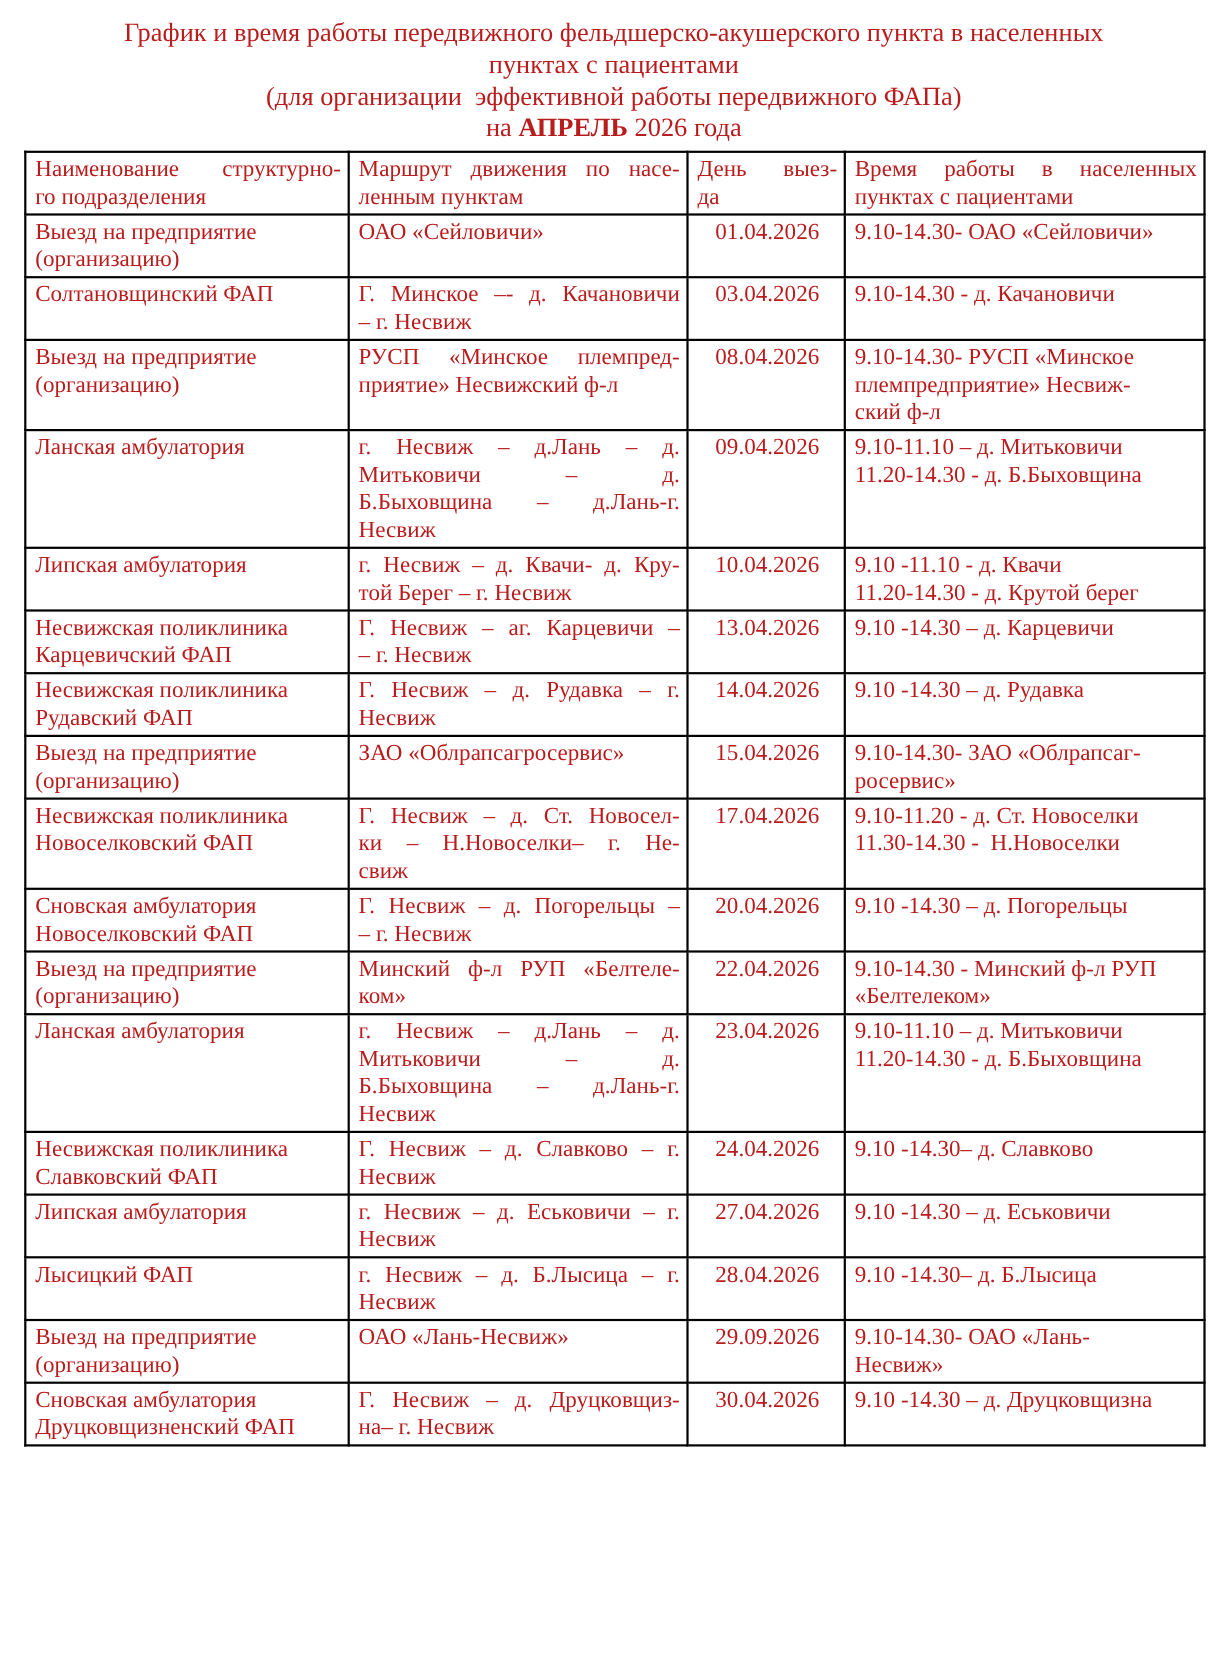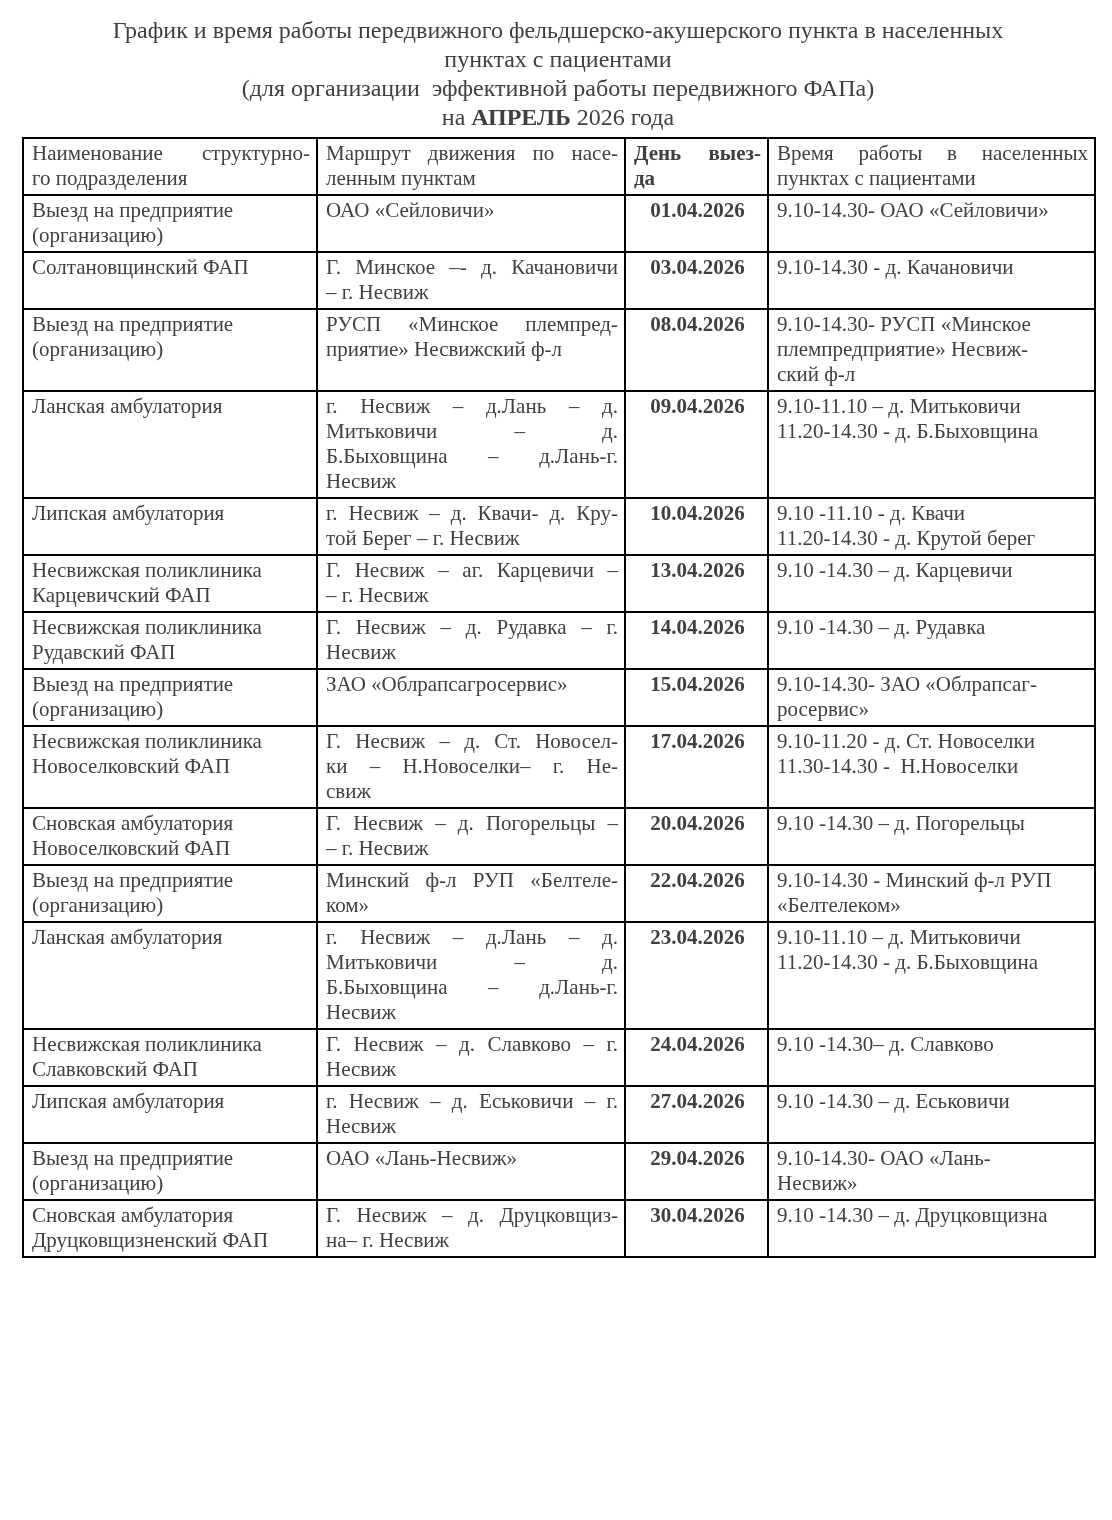--- a/index.html
+++ b/index.html
@@ -3,21 +3,21 @@
 <meta charset="utf-8">
 <style>
   html, body { margin: 0; padding: 0; background: #ffffff; }
   .page {
     position: relative;
     width: 1112px;
     height: 1520px;
     box-sizing: border-box;
     padding: 16px 16px 0 22px;
     background: #ffffff;
-    color: #404040;
+    color: #b91c1c;
     font-family: "Liberation Serif", "DejaVu Serif", serif;
   }
   .title {
     width: 1072px;
     text-align: center;
     font-size: 24px;
     line-height: 29px;
     margin-bottom: 5px;
   }
   .t-line { white-space: pre-wrap; }
@@ -34,21 +34,21 @@
     line-height: 25px;
     padding: 2px 6px 3px 8px;
     box-sizing: border-box;
     overflow: hidden;
   }
   .ln { white-space: pre-wrap; text-align: left; }
   
   .justify .ln { text-align: justify; text-align-last: justify; }
   .justify .ln:last-child { text-align: right; text-align-last: left; }
   td.c2 { text-align: center; padding-left: 4px; padding-right: 4px; }
-  td.c2 .ln { text-align: center; font-weight: bold; }
+  td.c2 .ln { text-align: center; }
 </style>
 </head>
 <body>
 
 <div class="page">
   <div class="title">
     <div class="t-line">График и время работы передвижного фельдшерско-акушерского пункта в населенных</div>
     <div class="t-line">пунктах с пациентами</div>
     <div class="t-line">(для организации  эффективной работы передвижного ФАПа)</div>
     <div class="t-line"><span>на </span><b>АПРЕЛЬ</b><span> 2026 года</span></div>
@@ -307,28 +307,43 @@
           </td>
           <td class="c2">
             <div class="ln">27.04.2026</div>
           </td>
           <td class="c3">
             <div class="ln">9.10 -14.30 – д. Еськовичи</div>
           </td>
         </tr>
         <tr>
           <td class="c0">
+            <div class="ln">Лысицкий ФАП</div>
+          </td>
+          <td class="c1 justify">
+            <div class="ln">г. Несвиж – д. Б.Лысица – г.</div>
+            <div class="ln">Несвиж</div>
+          </td>
+          <td class="c2">
+            <div class="ln">28.04.2026</div>
+          </td>
+          <td class="c3">
+            <div class="ln">9.10 -14.30– д. Б.Лысица</div>
+          </td>
+        </tr>
+        <tr>
+          <td class="c0">
             <div class="ln">Выезд на предприятие</div>
             <div class="ln">(организацию)</div>
           </td>
           <td class="c1 justify">
             <div class="ln">ОАО «Лань-Несвиж»</div>
           </td>
           <td class="c2">
-            <div class="ln">29.04.2026</div>
+            <div class="ln">29.09.2026</div>
           </td>
           <td class="c3">
             <div class="ln">9.10-14.30- ОАО «Лань-</div>
             <div class="ln">Несвиж»</div>
           </td>
         </tr>
         <tr>
           <td class="c0">
             <div class="ln">Сновская амбулатория</div>
             <div class="ln">Друцковщизненский ФАП</div>

